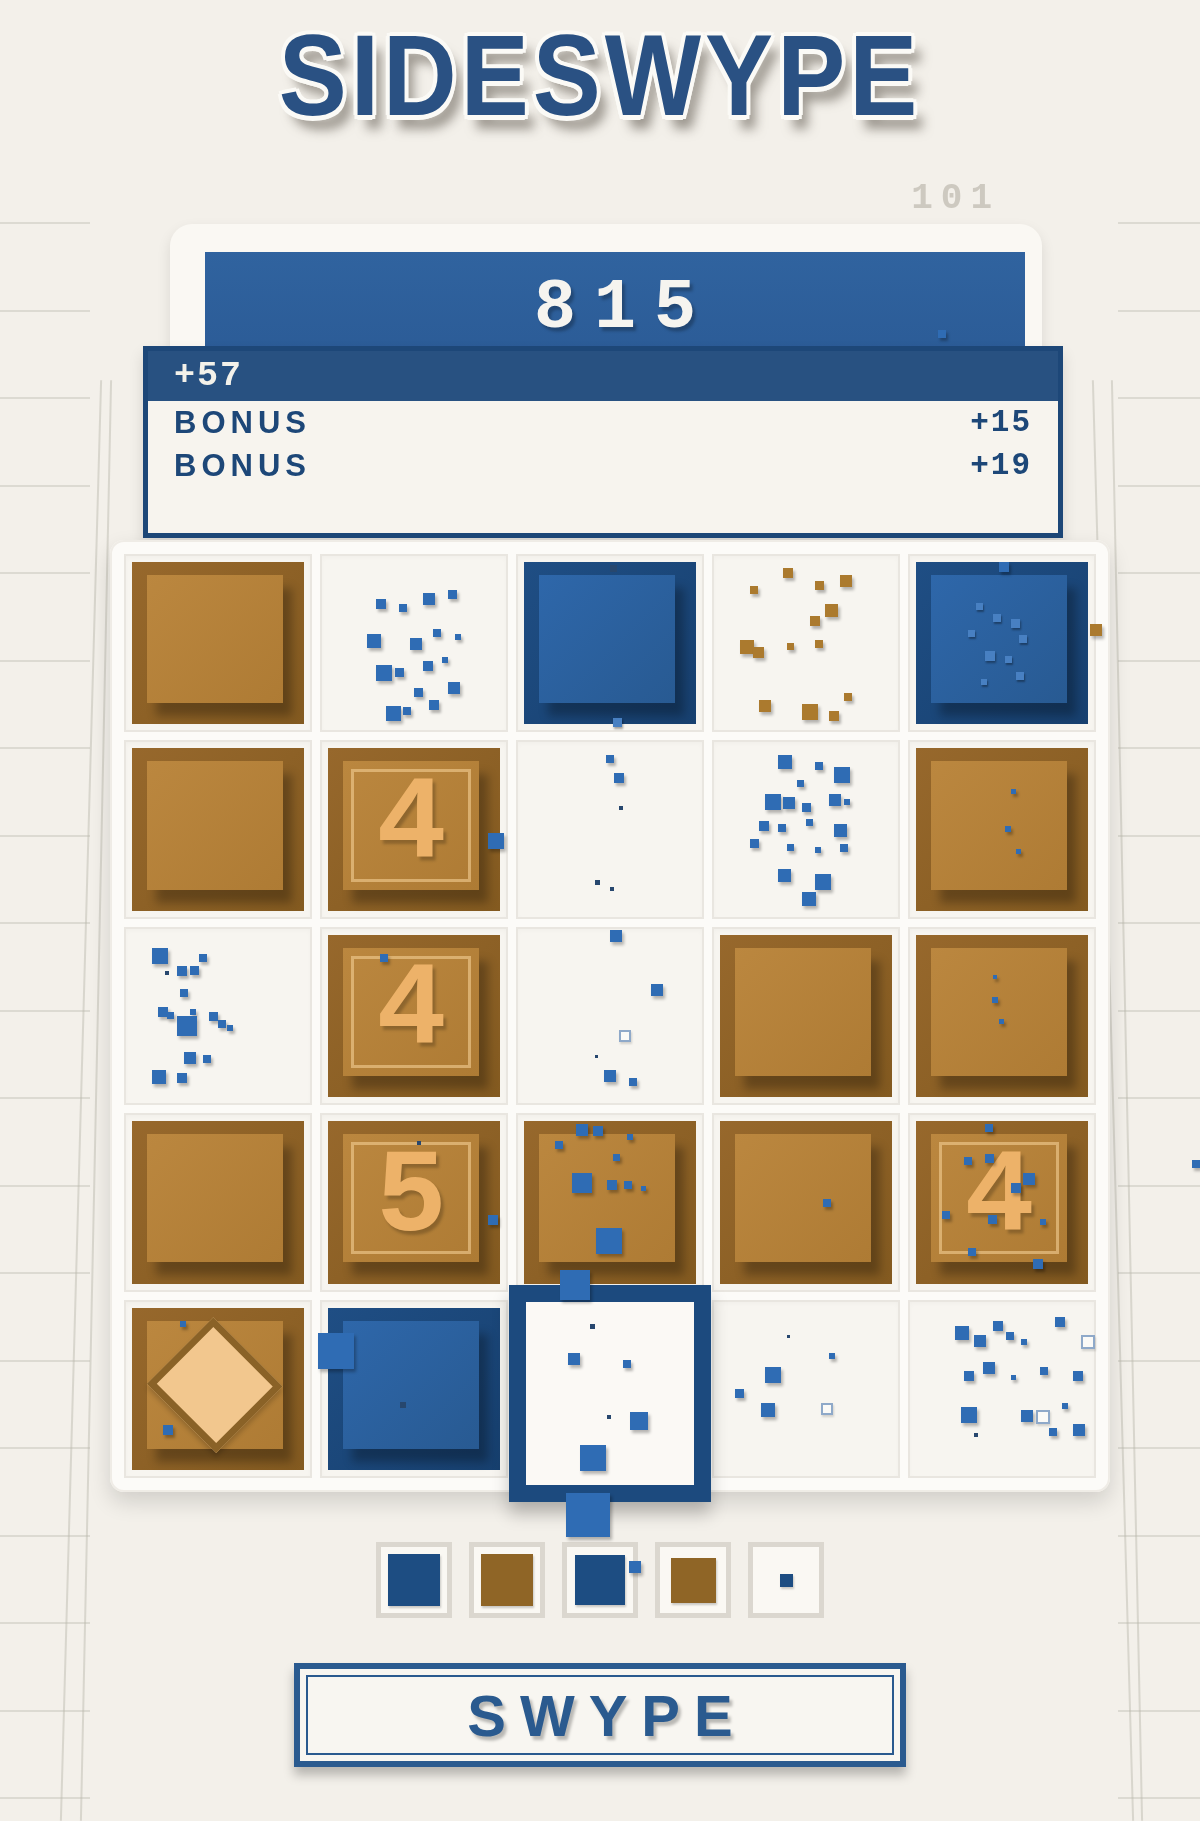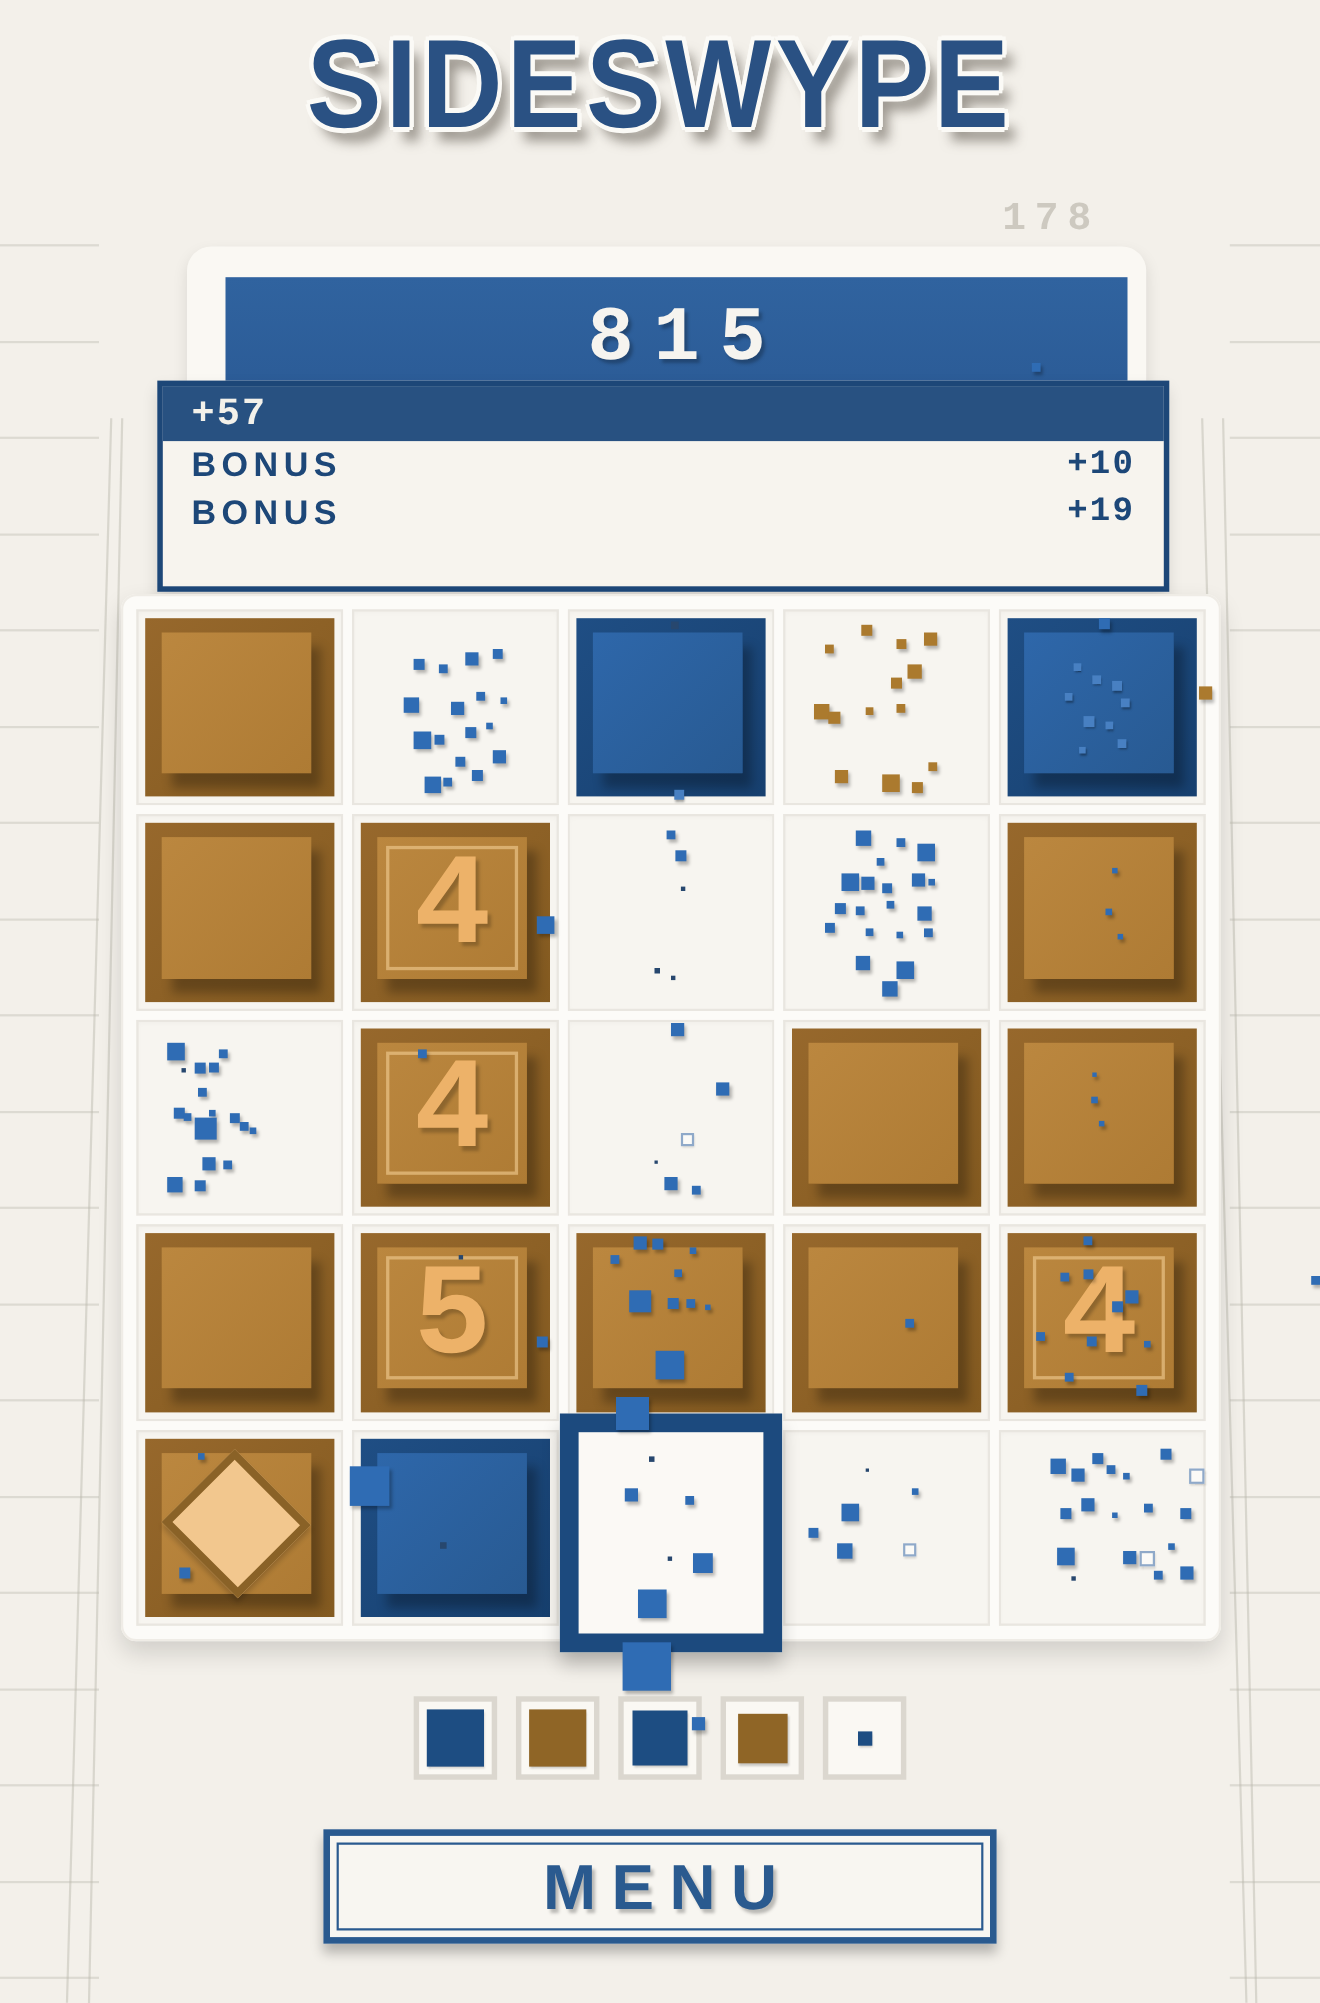--- a/index.html
+++ b/index.html
@@ -210,32 +210,32 @@
       <div class="rule" style="left: 0px; top: 1797px; width: 90px;"></div>
       <div class="rule" style="left: 1118px; top: 1797px; width: 82px;"></div>
     </div>
   <div class="vline" style="left:80px;top:380px;height:1441px;transform:rotate(1.6deg);"></div>
   <div class="vline" style="left:95px;top:380px;height:1441px;transform:rotate(1.2deg);"></div>
   <div class="vline" style="left:1112px;top:380px;height:1441px;transform:rotate(-1.6deg);"></div>
   <div class="vline" style="left:1126px;top:380px;height:1441px;transform:rotate(-1.2deg);"></div>
 
   <div class="title">SIDESWYPE</div>
 
-  <div class="level">178</div>
+  <div class="level">101</div>
 
   <div class="score-card"></div>
   <div class="score-bar">815</div>
 
   <div class="panel">
     <div class="panel-header">
       <span class="val">+57</span>
     </div>
     <div class="panel-row">
       <span>BONUS</span>
-      <span class="val">+10</span>
+      <span class="val">+15</span>
     </div>
     <div class="panel-row">
       <span>BONUS</span>
       <span class="val">+19</span>
     </div>
   </div>
 
   <div class="board" id="board">
       <div class="cell">
         <div class="block brown">
@@ -518,21 +518,21 @@
       </div>
       <div class="pbox">
         <div class="pfill brown" style="width: 45px; height: 45px;"></div>
       </div>
       <div class="pbox">
         <div class="pfill blue" style="width: 13px; height: 13px;"></div>
       </div>
     </div>
 
   <div class="menu-btn">
-    <span>MENU</span>
+    <span>SWYPE</span>
   </div>
 
 <div class="dot floater b" style="left: 938px; top: 330px; width: 8px; height: 8px;"></div>
     <div class="dot floater b" style="left: 560px; top: 1270px; width: 30px; height: 30px;"></div>
     <div class="dot floater b" style="left: 566px; top: 1493px; width: 44px; height: 44px;"></div>
     <div class="dot floater b" style="left: 318px; top: 1333px; width: 36px; height: 36px;"></div>
     <div class="dot floater n" style="left: 1090px; top: 624px; width: 12px; height: 12px;"></div>
     <div class="dot floater b" style="left: 1192px; top: 1160px; width: 8px; height: 8px;"></div>
   </div>
 

